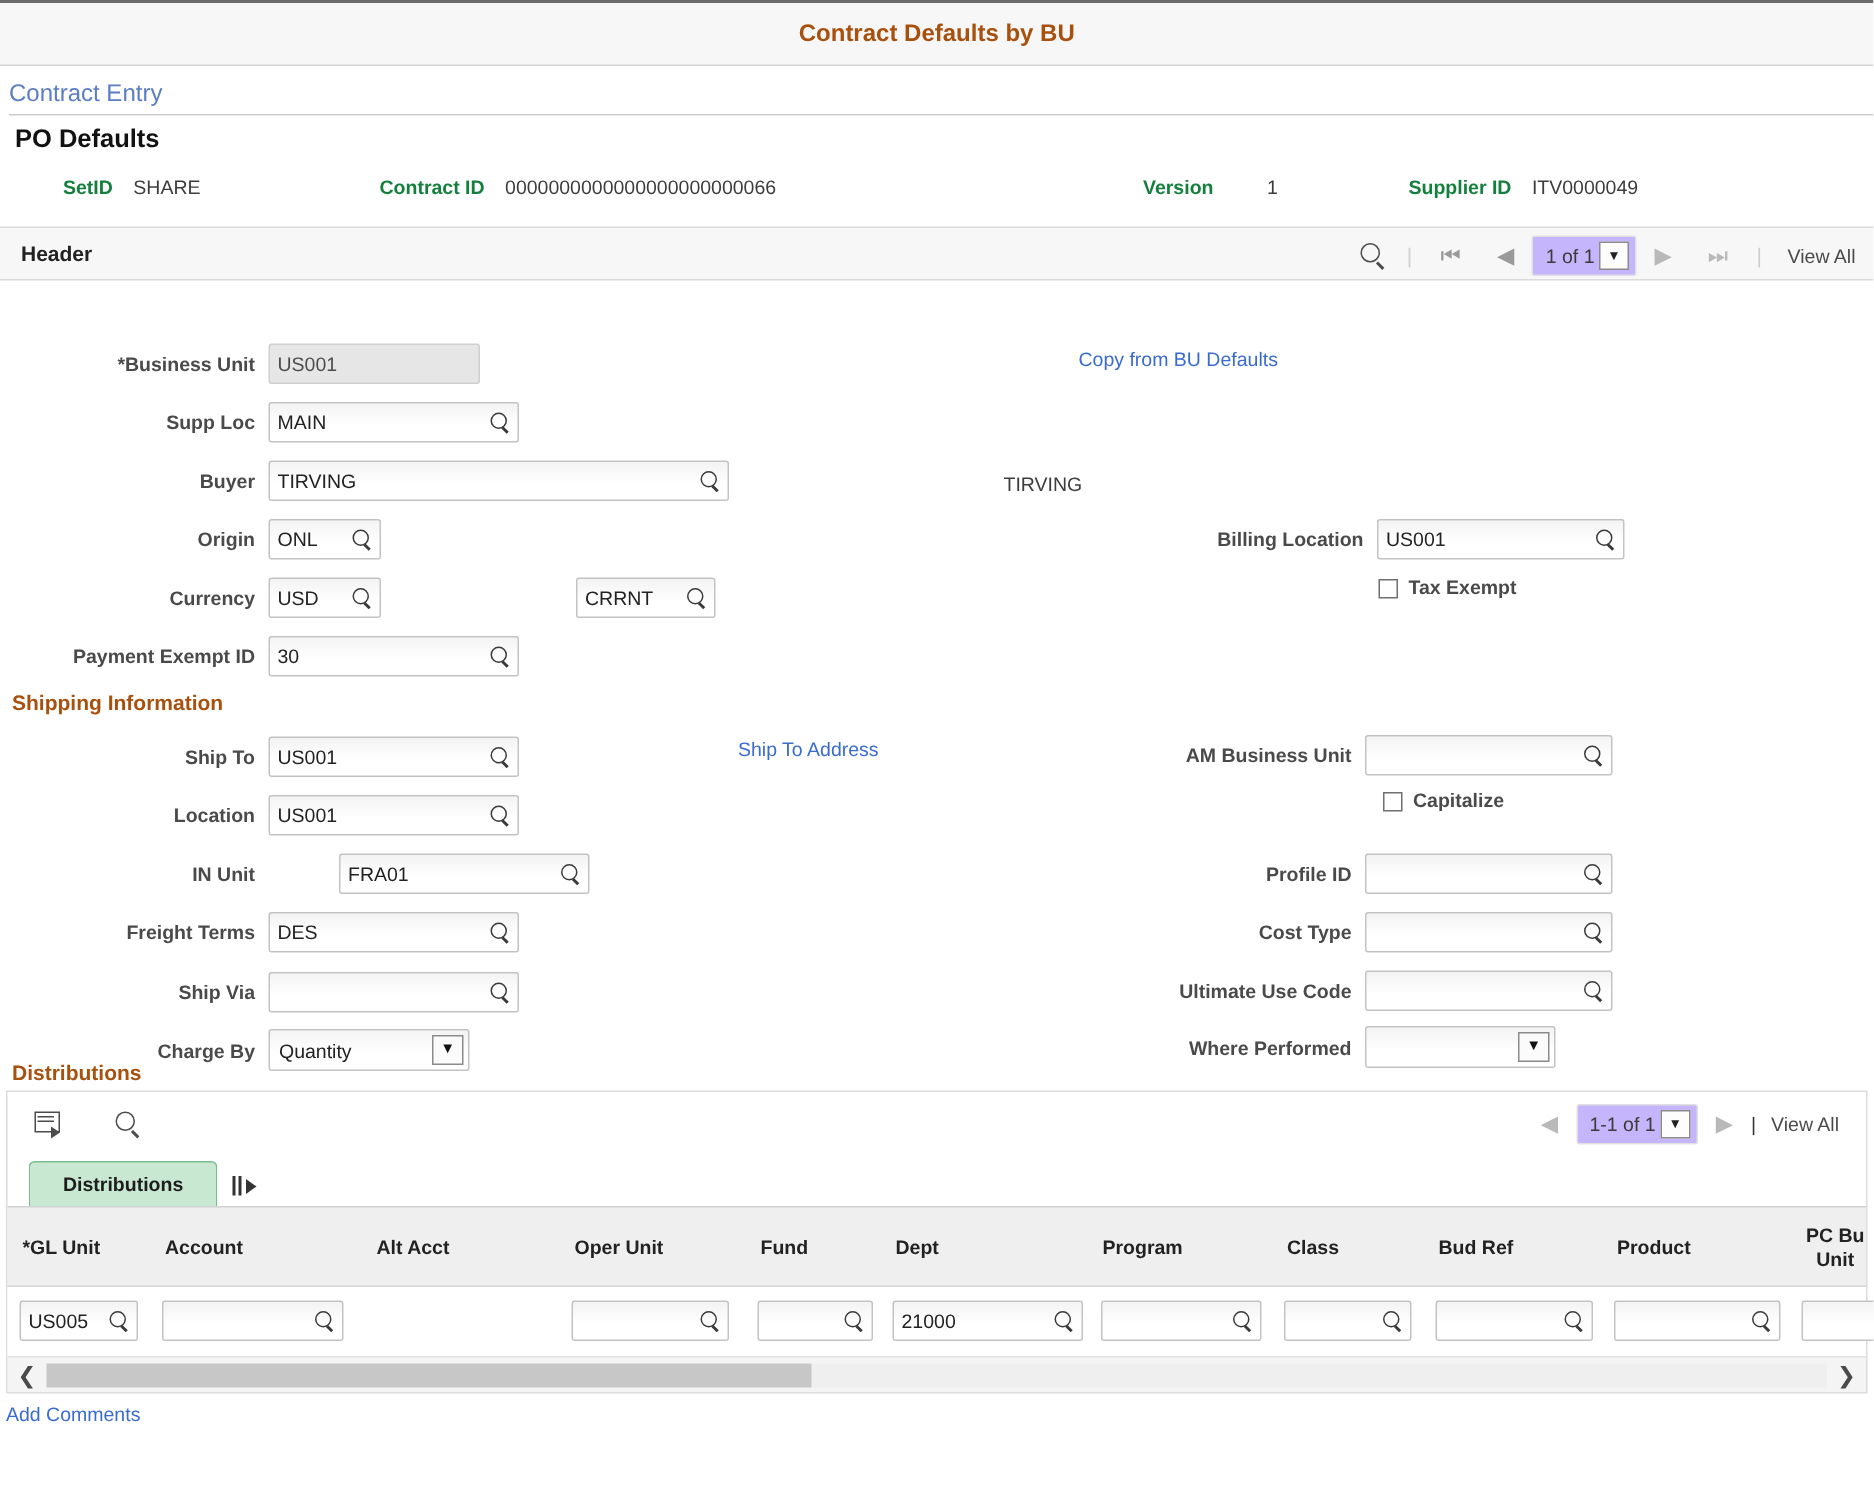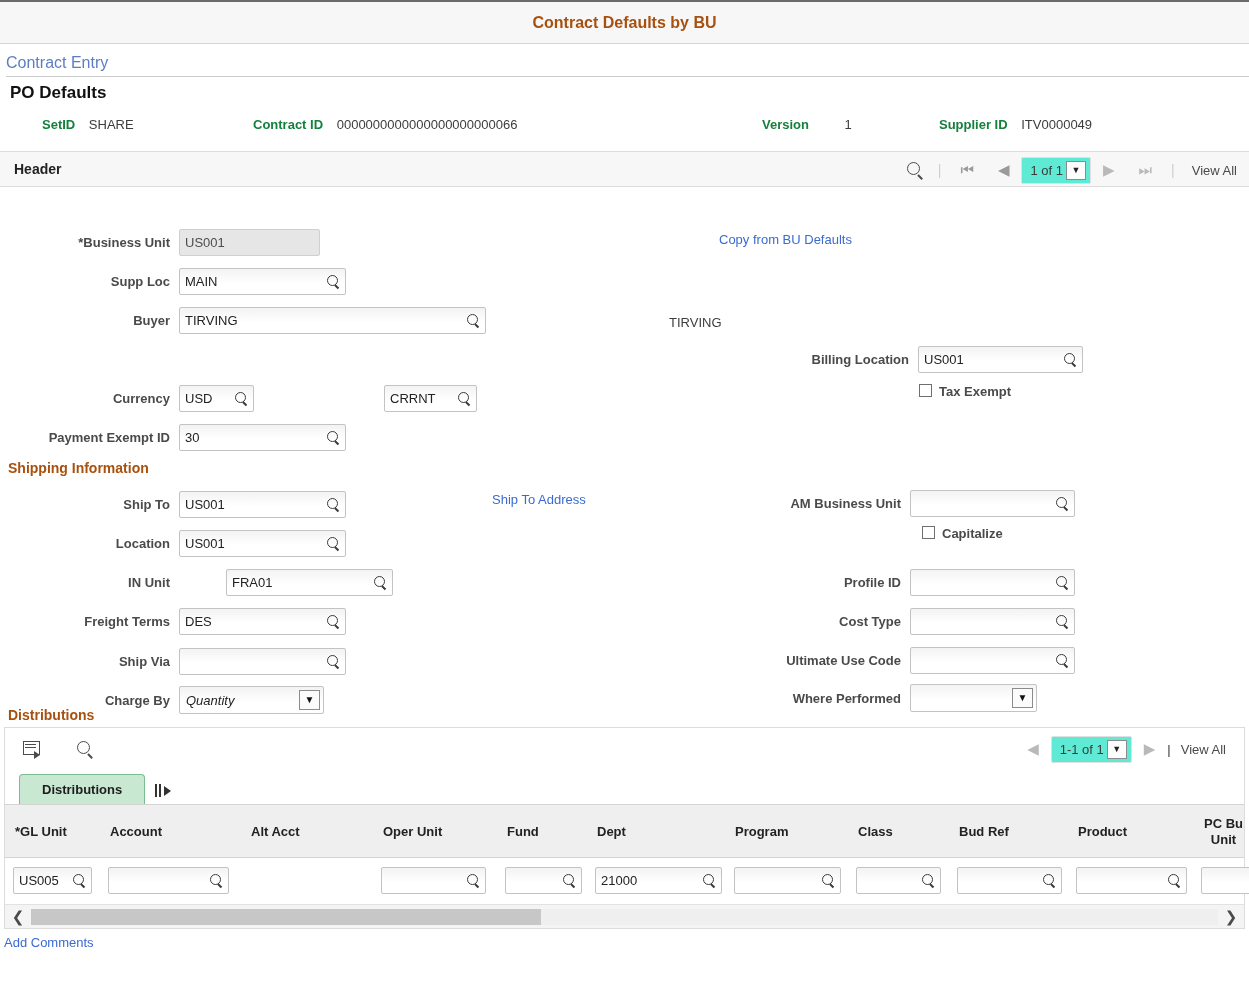--- a/index.html
+++ b/index.html
@@ -59,21 +59,21 @@
   }
   .navgrp{
     position:absolute; right:0; top:0; height:36px;
     display:flex; align-items:center; gap:0;
   }
   .navgrp .ic{ width:30px; text-align:center; color:#6f6f6f; }
   .navgrp .sep{ color:#cfcfcf; padding:0 7px; font-size:14px; }
   .arrow{ color:#b9b9b9; font-size:15px; padding:0 12px; cursor:pointer; }
   .arrow.strong{ color:#9a9a9a; }
   .counter{
-    background:#5eead4; border:1px solid #e0e0e0;
+    background:#c4b5fd; border:1px solid #e0e0e0;
     padding:3px 4px 3px 8px; border-radius:2px;
     display:flex; align-items:center; gap:3px;
     font-size:13px; color:#3b3b3b;
   }
   .minisel{
     width:20px; height:19px;
     border:1px solid #8b8b8b; background:#fdfdfd;
     display:inline-flex; align-items:center; justify-content:center;
     font-size:9px; color:#222; line-height:1;
   }
@@ -124,21 +124,21 @@
     width:21px; height:20px; border:1px solid #8b8b8b; background:#fbfbfb;
     display:flex; align-items:center; justify-content:center;
     font-size:10px; color:#111; line-height:1;
   }
   .link{ color:#3a6bd0; cursor:pointer; font-size:13px; }
   .plain{ color:#3d3d3d; font-size:13px; }
   .grouphdr{
     color:#a8500e; font-weight:bold; font-size:14px;
     position:absolute;
   }
-  .cbrow{ position:absolute; display:flex; align-items:flex-start; gap:7px; }
+  .cbrow{ position:absolute; display:flex; align-items:flex-end; gap:7px; }
   .cbox{
     width:13px; height:13px; border:1px solid #6f6f6f; background:#fff;
     display:inline-block;
   }
   .cblabel{ font-weight:bold; color:#4a4a4a; font-size:13px; }
 
   
   .distwrap{ position:relative; }
   .distlabel{ color:#a8500e; font-weight:bold; font-size:14px; padding-left:8px; }
   .gridbox{
@@ -297,20 +297,27 @@
   </div>
 
   <div class="fld" style="left:0px; top:120px;">
     <span class="flabel" style="width:179px;">Buyer</span>
     <span class="inp" style="width:307px;">
       <span class="txt">TIRVING</span>
       <span class="mag"></span>
     </span>
   </div>
 
+  <div class="fld" style="left:0px; top:159px;">
+    <span class="flabel" style="width:179px;">Origin</span>
+    <span class="inp" style="width:75px;">
+      <span class="txt">ONL</span>
+      <span class="mag"></span>
+    </span>
+  </div>
 
   <div class="fld" style="left:0px; top:198px;">
     <span class="flabel" style="width:179px;">Currency</span>
     <span class="inp" style="width:75px;">
       <span class="txt">USD</span>
       <span class="mag"></span>
     </span>
   </div>
 
   <div class="fld" style="left:384px; top:198px;">
@@ -391,21 +398,21 @@
   <div class="fld" style="left:0px; top:461px;">
     <span class="flabel" style="width:179px;">Ship Via</span>
     <span class="inp" style="width:167px;">
       <span class="txt"></span>
       <span class="mag"></span>
     </span>
   </div>
 
   <div class="fld" style="left:0px; top:499px;">
     <span class="flabel" style="width:179px;">Charge By</span>
-    <span class="sel" style="width:145px;font-style:italic;">
+    <span class="sel" style="width:134px;">
       <span class="txt">Quantity</span>
       <span class="caret">▼</span>
     </span>
   </div>
 
   <div class="fld" style="left:650px; top:303px;">
     <span class="flabel" style="width:260px;">AM Business Unit</span>
     <span class="inp" style="width:165px;">
       <span class="txt"></span>
       <span class="mag"></span>

